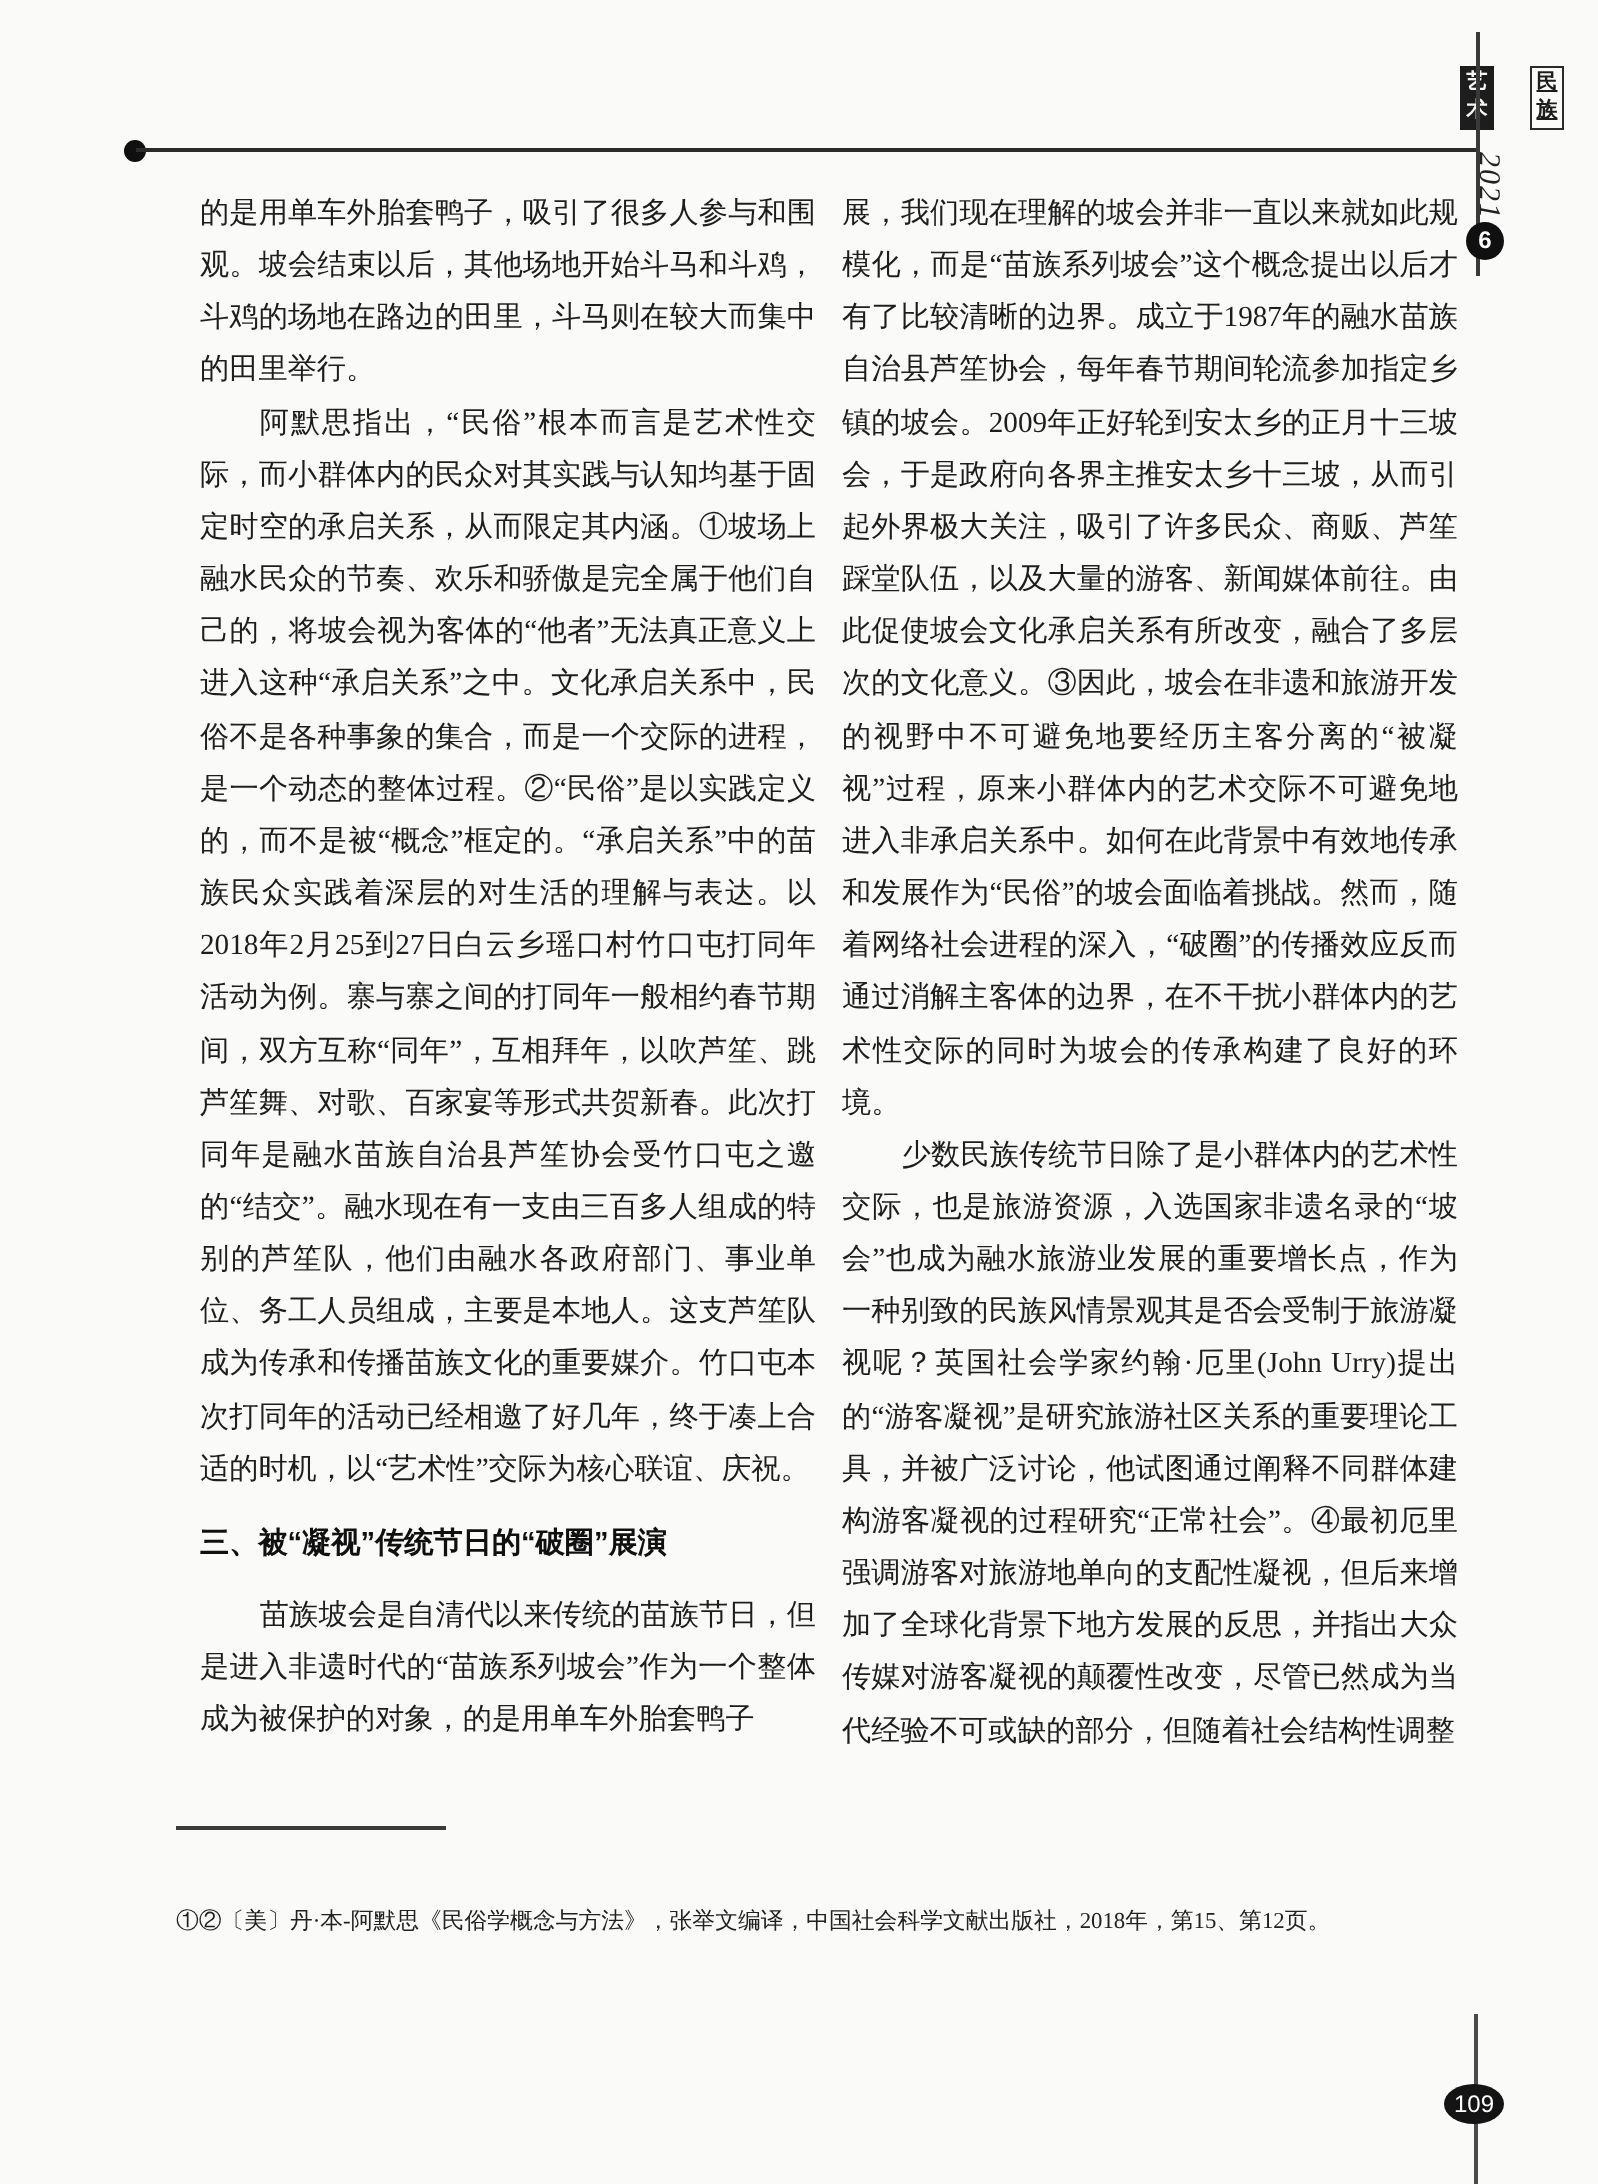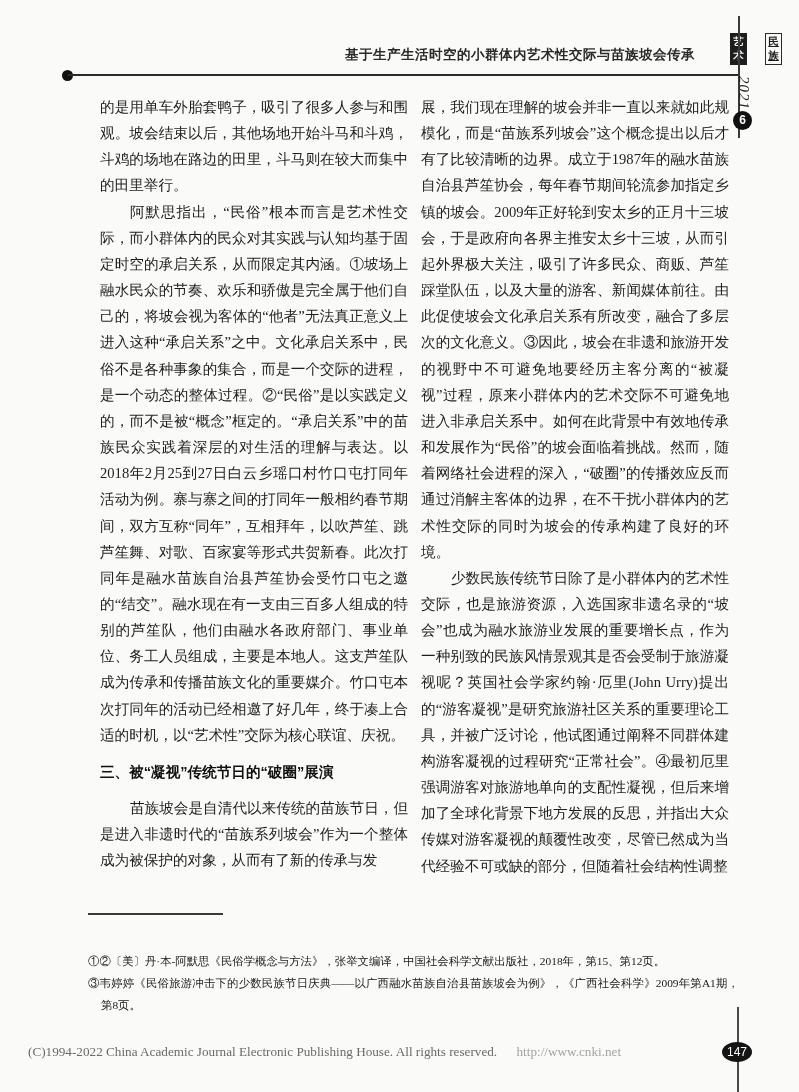--- a/index.html
+++ b/index.html
@@ -68,52 +68,46 @@
     border-radius:50%; background:#141414; color:#fff;
     font-family:"Liberation Sans", sans-serif; font-size:12px;
     line-height:20px; text-align:center;
   }
 </style>
 </head>
 <body>
 
 <div class="page">
 
-  <div class="header-title">基于生产生活时空的小群体内艺术性交际与苗族坡会传承</div>
   <span class="header-dot"></span>
   <div class="header-rule"></div>
 
   <div class="seal">
     <div class="seal-box seal-dark">艺术</div>
     <div class="seal-box seal-light">民族</div>
   </div>
 
   <div class="side-rule-top"></div>
   <div class="side-year">2021</div>
   <div class="issue-badge">6</div>
 
   <div class="columns">
     <div class="col">
       <p>的是用单车外胎套鸭子，吸引了很多人参与和围观。坡会结束以后，其他场地开始斗马和斗鸡，斗鸡的场地在路边的田里，斗马则在较大而集中的田里举行。</p>
       <p class="ind">阿默思指出，“民俗”根本而言是艺术性交际，而小群体内的民众对其实践与认知均基于固定时空的承启关系，从而限定其内涵。①坡场上融水民众的节奏、欢乐和骄傲是完全属于他们自己的，将坡会视为客体的“他者”无法真正意义上进入这种“承启关系”之中。文化承启关系中，民俗不是各种事象的集合，而是一个交际的进程，是一个动态的整体过程。②“民俗”是以实践定义的，而不是被“概念”框定的。“承启关系”中的苗族民众实践着深层的对生活的理解与表达。以2018年2月25到27日白云乡瑶口村竹口屯打同年活动为例。寨与寨之间的打同年一般相约春节期间，双方互称“同年”，互相拜年，以吹芦笙、跳芦笙舞、对歌、百家宴等形式共贺新春。此次打同年是融水苗族自治县芦笙协会受竹口屯之邀的“结交”。融水现在有一支由三百多人组成的特别的芦笙队，他们由融水各政府部门、事业单位、务工人员组成，主要是本地人。这支芦笙队成为传承和传播苗族文化的重要媒介。竹口屯本次打同年的活动已经相邀了好几年，终于凑上合适的时机，以“艺术性”交际为核心联谊、庆祝。</p>
       <div class="section-heading">三、被“凝视”传统节日的“破圈”展演</div>
-      <p class="ind">苗族坡会是自清代以来传统的苗族节日，但是进入非遗时代的“苗族系列坡会”作为一个整体成为被保护的对象，从而有了新的传承与发</p>
+      <p class="ind">苗族坡会是自清代以来传统的苗族节日，但是进入非遗时代的“苗族系列坡会”作为一个整体成为被保护的对象，的是用单车外胎套鸭子</p>
     </div>
     <div class="col">
       <p>展，我们现在理解的坡会并非一直以来就如此规模化，而是“苗族系列坡会”这个概念提出以后才有了比较清晰的边界。成立于1987年的融水苗族自治县芦笙协会，每年春节期间轮流参加指定乡镇的坡会。2009年正好轮到安太乡的正月十三坡会，于是政府向各界主推安太乡十三坡，从而引起外界极大关注，吸引了许多民众、商贩、芦笙踩堂队伍，以及大量的游客、新闻媒体前往。由此促使坡会文化承启关系有所改变，融合了多层次的文化意义。③因此，坡会在非遗和旅游开发的视野中不可避免地要经历主客分离的“被凝视”过程，原来小群体内的艺术交际不可避免地进入非承启关系中。如何在此背景中有效地传承和发展作为“民俗”的坡会面临着挑战。然而，随着网络社会进程的深入，“破圈”的传播效应反而通过消解主客体的边界，在不干扰小群体内的艺术性交际的同时为坡会的传承构建了良好的环境。</p>
       <p class="ind">少数民族传统节日除了是小群体内的艺术性交际，也是旅游资源，入选国家非遗名录的“坡会”也成为融水旅游业发展的重要增长点，作为一种别致的民族风情景观其是否会受制于旅游凝视呢？英国社会学家约翰·厄里(John Urry)提出的“游客凝视”是研究旅游社区关系的重要理论工具，并被广泛讨论，他试图通过阐释不同群体建构游客凝视的过程研究“正常社会”。④最初厄里强调游客对旅游地单向的支配性凝视，但后来增加了全球化背景下地方发展的反思，并指出大众传媒对游客凝视的颠覆性改变，尽管已然成为当代经验不可或缺的部分，但随着社会结构性调整</p>
     </div>
   </div>
 
   <div class="fn-rule"></div>
   <div class="footnotes">
     <p>①②〔美〕丹·本-阿默思《民俗学概念与方法》，张举文编译，中国社会科学文献出版社，2018年，第15、第12页。</p>
-    <p>③韦婷婷《民俗旅游冲击下的少数民族节日庆典——以广西融水苗族自治县苗族坡会为例》，《广西社会科学》2009年第A1期，第8页。</p>
   </div>
 
-  <div class="footer">
-    <span>(C)1994-2022 China Academic Journal Electronic Publishing House. All rights reserved.</span>
-    <span class="url">http://www.cnki.net</span>
-  </div>
   <div class="side-rule-bottom"></div>
-  <div class="page-badge">147</div>
+  <div class="page-badge">109</div>
 
 </div>
 
 </body></html>

